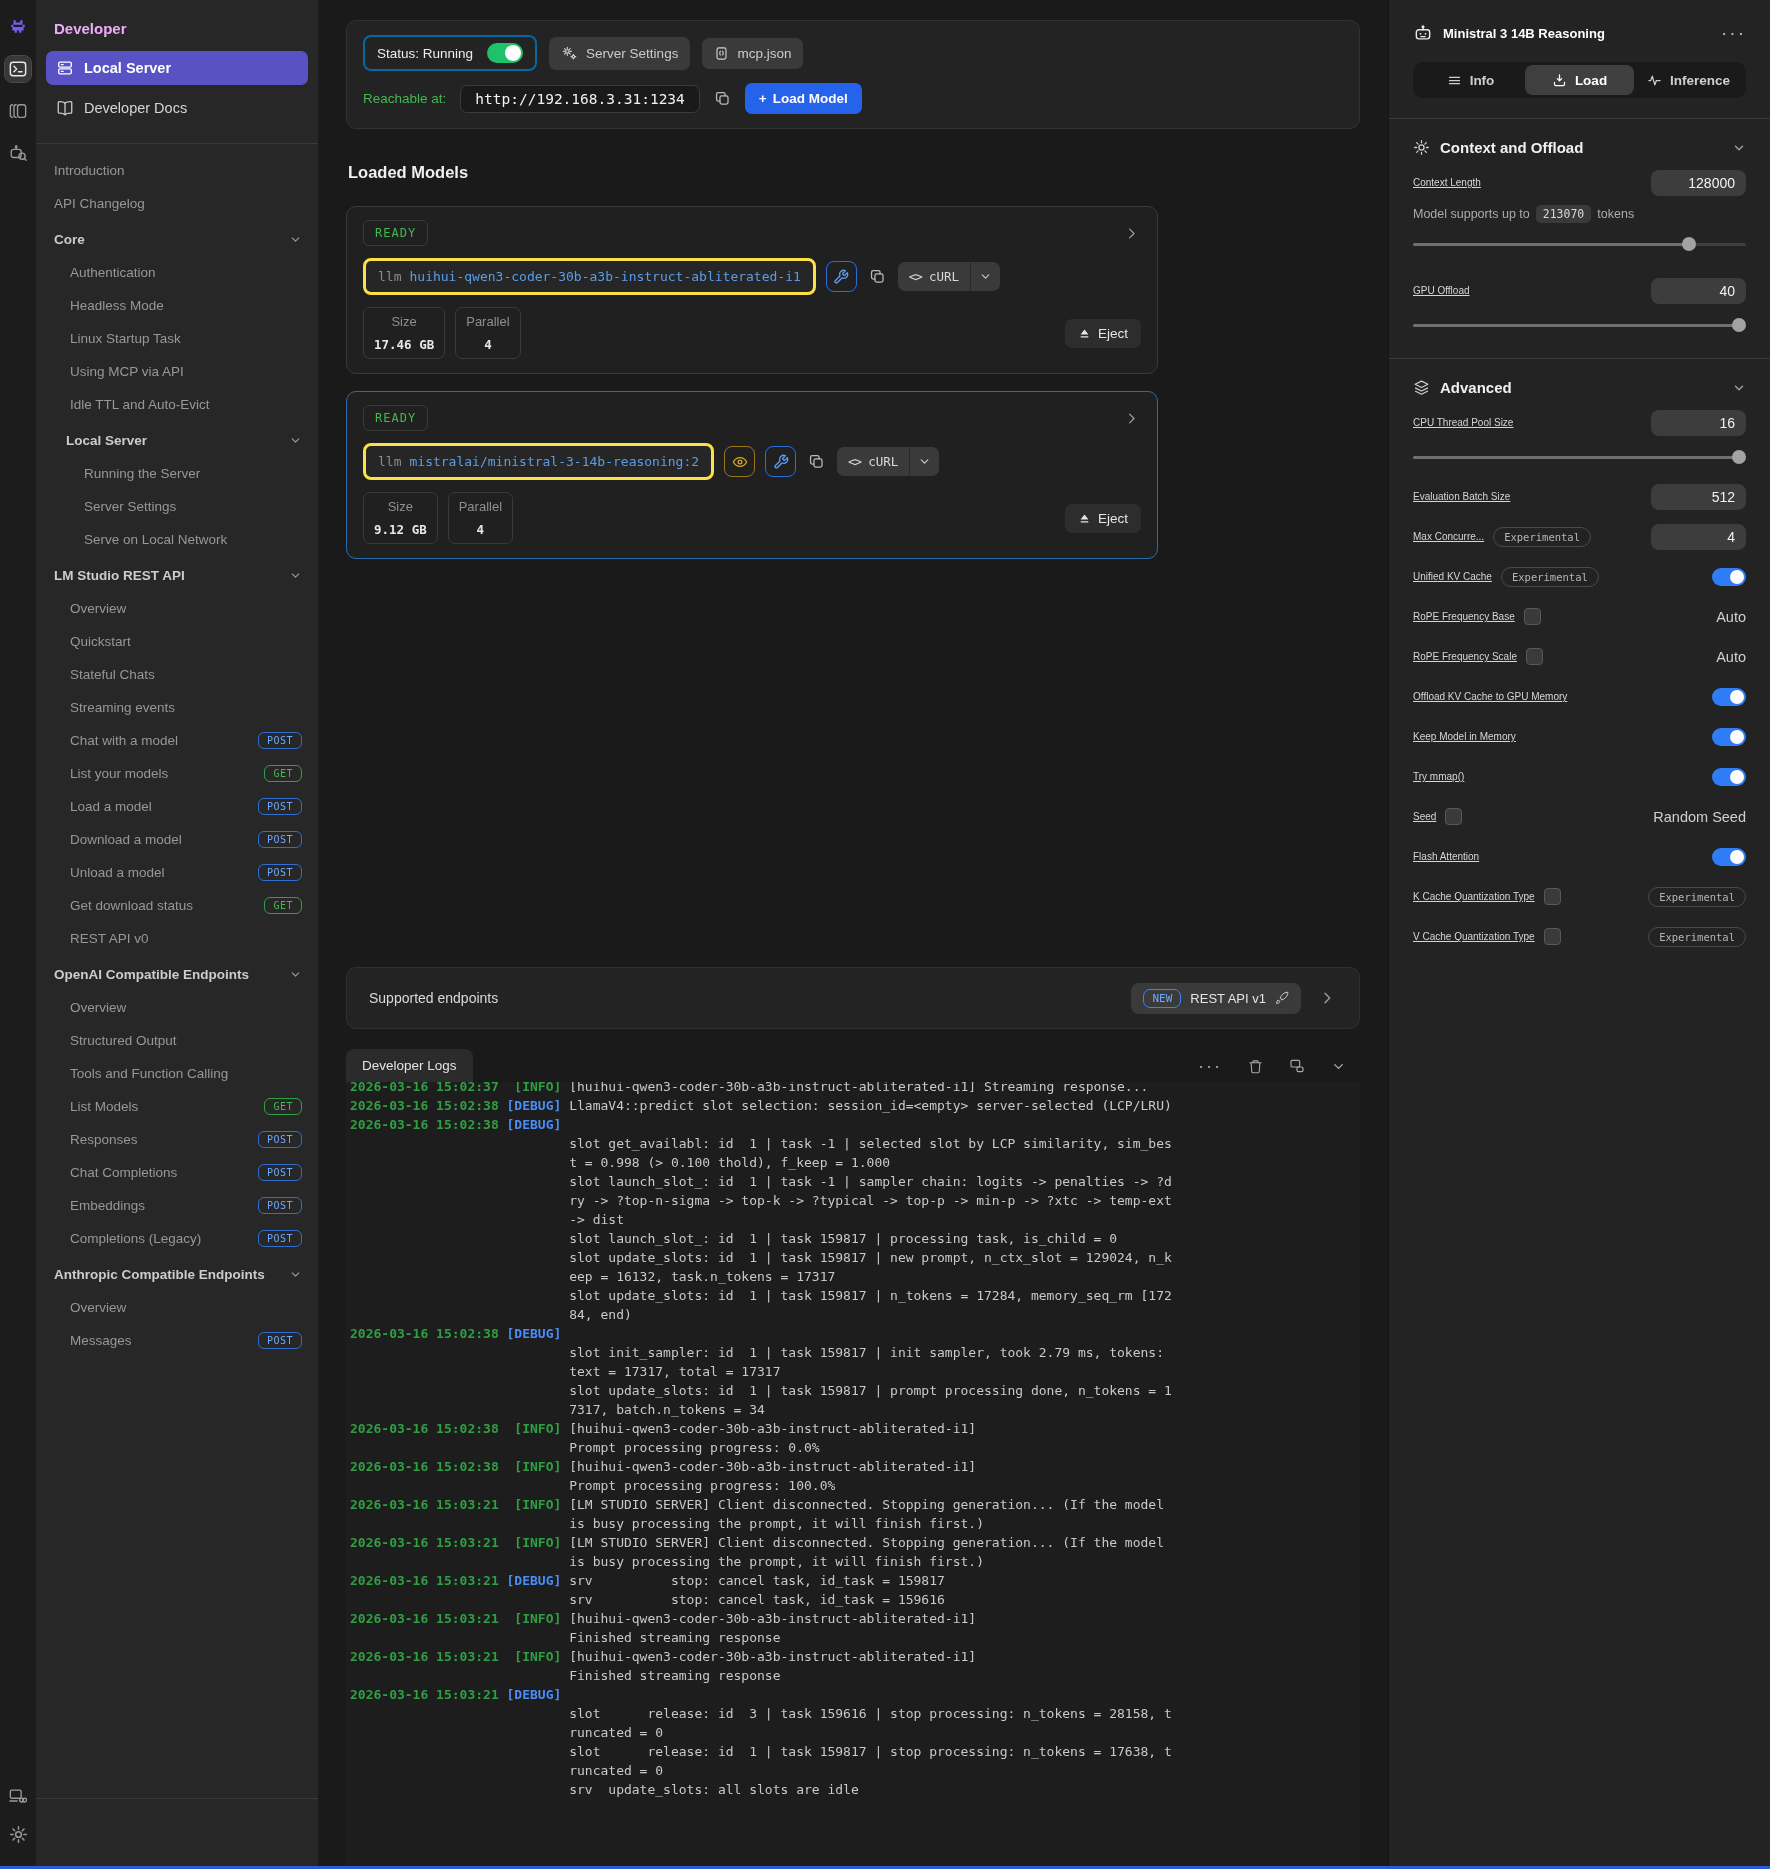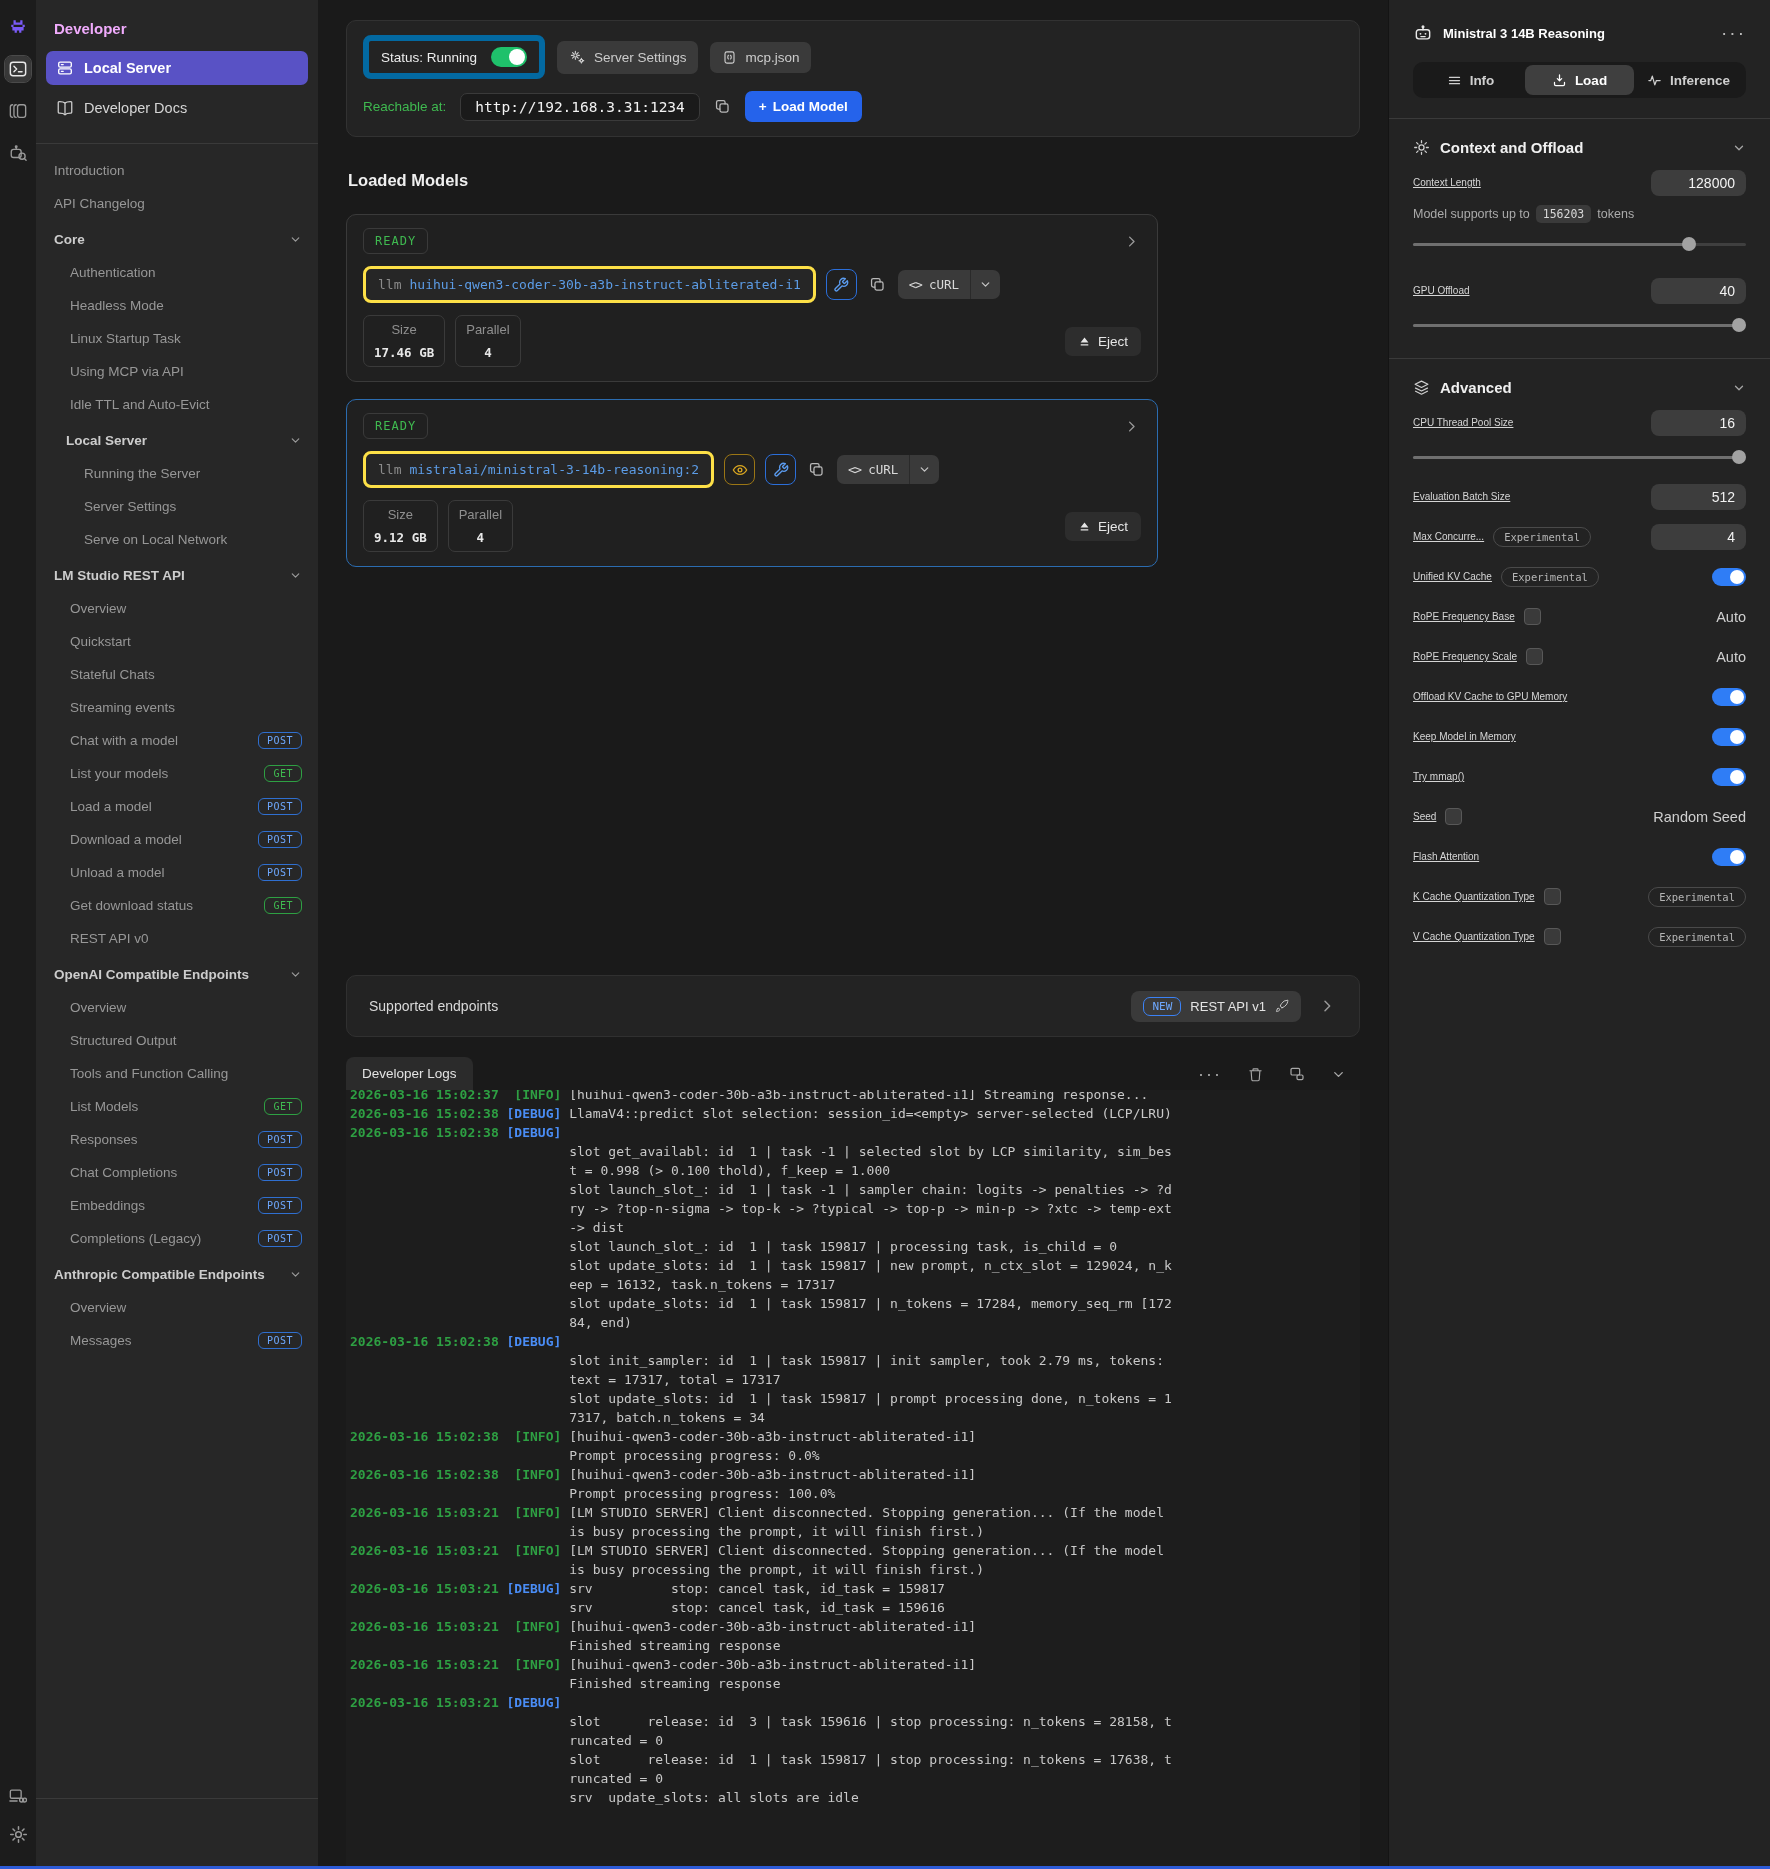--- a/index.html
+++ b/index.html
@@ -40,21 +40,21 @@
   .badge.get  { border:1px solid #2ea043; color:#3fb950; }
   .nav-chev { color:#9a9a9a; margin-left:8px; }
   .sidebar-bottom { margin-top:auto; }
 
   
   .main { flex:1; display:flex; flex-direction:column; padding:20px 28px 0 28px; min-width:0; }
 
   .topbar { background:#232323; border:1px solid #323232; border-radius:10px; padding:14px 16px; }
   .topbar-row { display:flex; align-items:center; gap:12px; }
   .topbar-row + .topbar-row { margin-top:12px; }
-  .status-pill { display:flex; align-items:center; gap:14px; border:6px solid #0369a1;
+  .status-pill { display:flex; align-items:center; gap:14px; border:2px solid #0369a1;
     border-radius:8px; padding:6px 12px; font-size:13.5px; color:#ededed; }
   .toggle { width:36px; height:20px; border-radius:10px; position:relative; cursor:pointer; }
   .toggle.green { background:#1fc16b; }
   .toggle .knob { width:16px; height:16px; border-radius:50%; background:#ffffff; position:absolute;
     top:2px; right:2px; }
   .tb-btn { display:flex; align-items:center; gap:8px; background:#3a3a3a; border:none; color:#cccccc;
     border-radius:7px; padding:8px 12px; font-size:13.5px; font-family:inherit; cursor:pointer; }
   .reach { color:#3fb950; font-size:13.5px; margin-right:2px; }
   .url-box { background:#1a1a1a; border:1px solid #3a3a3a; border-radius:7px; padding:5px 14px;
     font-family:"DejaVu Sans Mono", monospace; font-size:14.5px; color:#f2f2f2; cursor:text; }
@@ -770,21 +770,21 @@
       </span>
     </div>
 
     <div class="prow">
       <span class="plabel">Context Length</span>
       <span class="pspacer"></span>
       <div class="pinputbox">128000</div>
     </div>
     <div class="phint">
       <span>Model supports up to</span>
-      <span class="hint-box">156203</span>
+      <span class="hint-box">213070</span>
       <span>tokens</span>
     </div>
     <div class="pslider">
       <div class="track"></div>
         <div class="fill" style="width: 83%;"></div>
         <div class="handle" style="left: 83%;"></div>
     </div>
 
     <div class="prow" style="margin-top:26px">
       <span class="plabel">GPU Offload</span>

